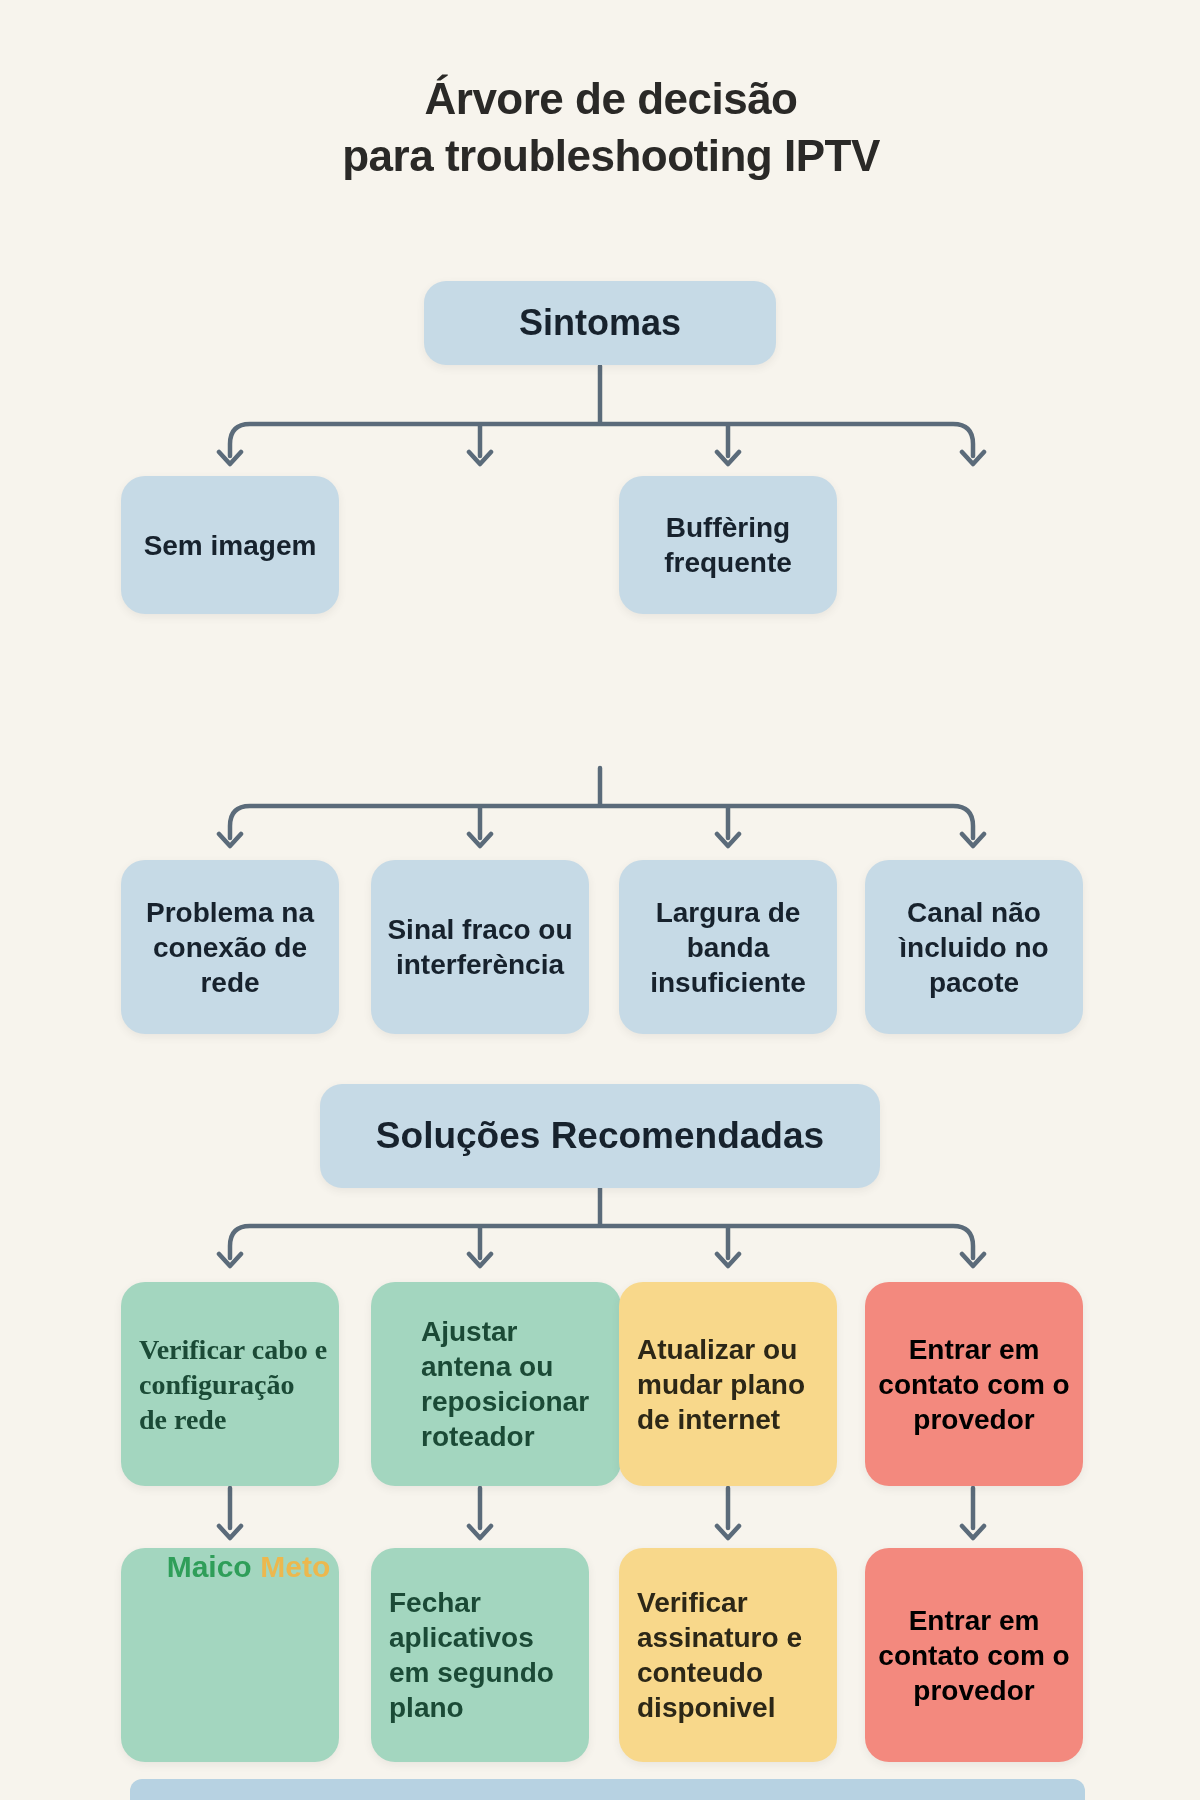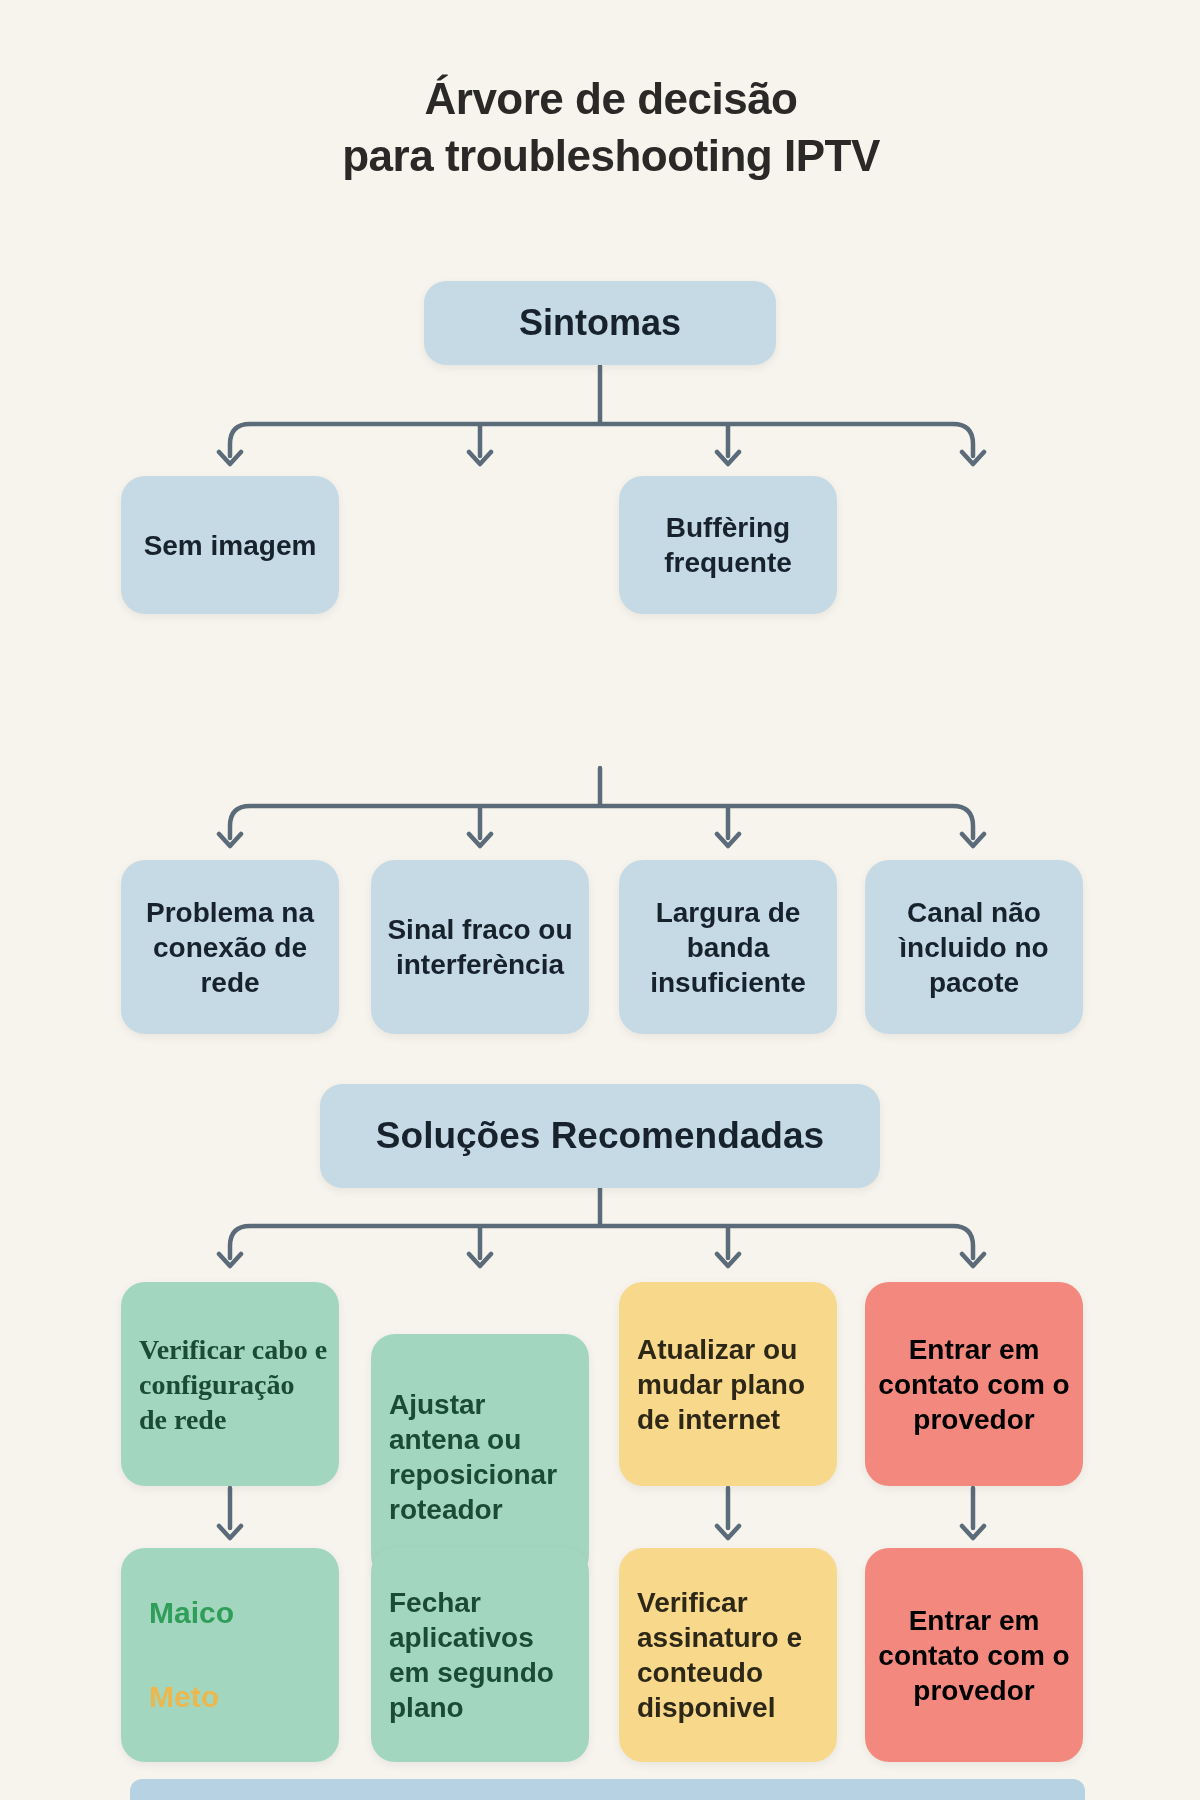--- a/index.html
+++ b/index.html
@@ -27,22 +27,22 @@
     color:#17222d;
   }
   .node .txt{padding:8px 12px;}
   .blue{background:#c6dae6;color:#17222d;}
   .green{background:#a3d6bf;color:#1b4a36;}
   .yellow{background:#f8d88b;color:#2c2717;}
   .red{background:#f3897e;color:#000000;}
   .align-left{justify-content:flex-start;text-align:left;}
   .align-left .txt{padding:8px 10px 8px 18px;}
   .followup-first{
-    flex-direction:column;align-items:flex-start;justify-content:space-evenly;
-    text-align:left;padding-left:28px;box-sizing:border-box;font-size:30px;
+    flex-direction:row;align-items:flex-start;justify-content:space-evenly;
+    text-align:left;padding-left:37px;box-sizing:border-box;font-size:30px;
   }
   .word-green{color:#2f9e59;}
   .word-amber{color:#ecb84e;}
   .connectors{position:absolute;left:0;top:0;}
   .connectors path{stroke:#5b6b7a;stroke-width:4.5;fill:none;stroke-linecap:round;stroke-linejoin:round;}
   .bottombar{
     position:absolute;left:130px;top:1779px;width:955px;height:21px;
     background:#b7d2e2;border-radius:12px 12px 0 0;
   }
 </style>
@@ -88,21 +88,21 @@
     <span class="txt">Canal não ìncluido no pacote</span>
   </div>
 
   <div class="hdr" style="left:320px;top:1084px;width:560px;height:104px;font-size:37px;">
     <span>Soluções Recomendadas</span>
   </div>
 
   <div class="node green align-left" style="left:121px;top:1282px;height:204px;font-family:Liberation Serif, serif;">
     <span class="txt">Verificar cabo e configuração de rede</span>
   </div>
-  <div class="node green align-left" style="left:371px;top:1334px;height:245px;">
+  <div class="node green align-left" style="left:371px;top:1282px;height:204px;padding-left:32px;">
     <span class="txt">Ajustar antena ou reposicionar roteador</span>
   </div>
   <div class="node yellow align-left" style="left:619px;top:1282px;height:204px;">
     <span class="txt">Atualizar ou mudar plano de internet</span>
   </div>
   <div class="node red" style="left:865px;top:1282px;height:204px;">
     <span class="txt">Entrar em contato com o provedor</span>
   </div>
 
   <div class="node green followup-first" style="left:121px;top:1548px;height:214px;">

